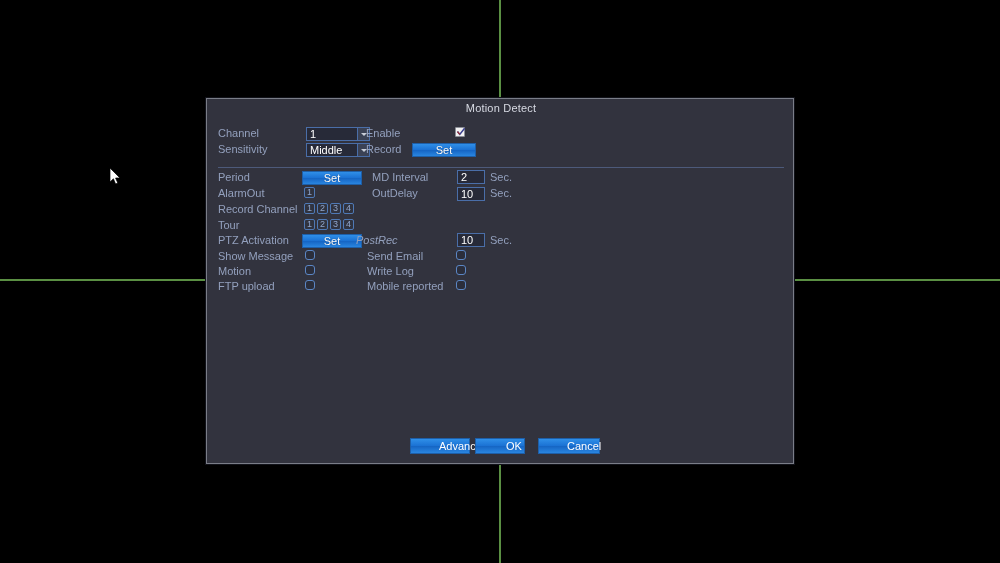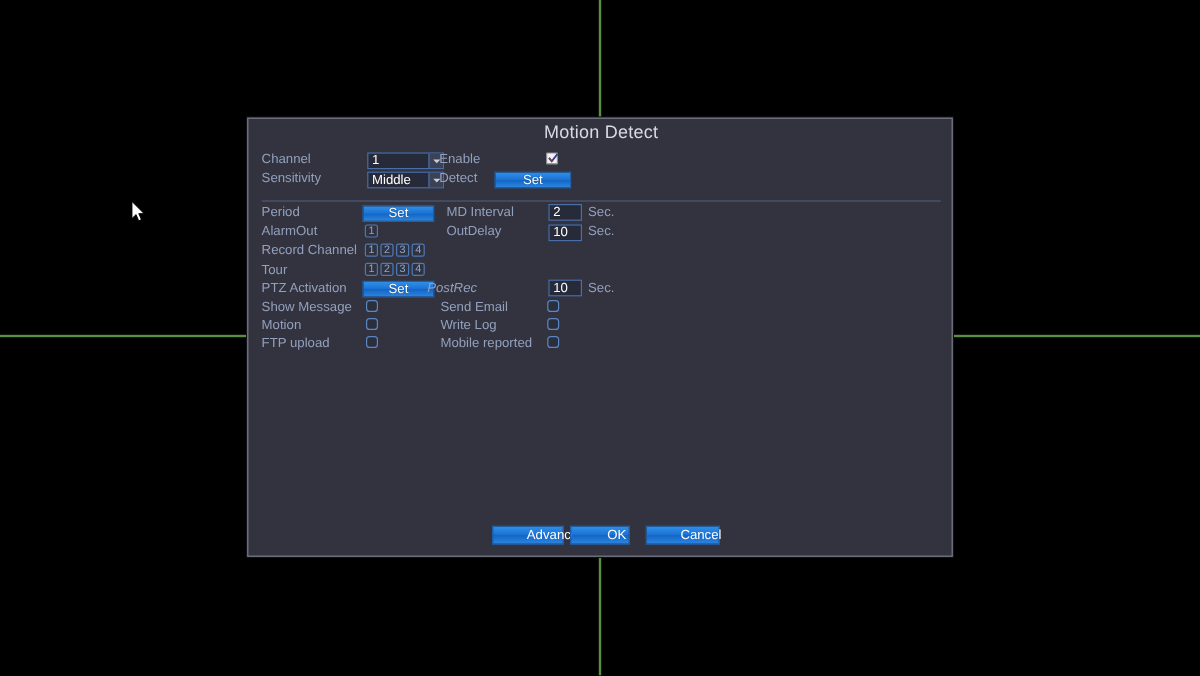--- a/index.html
+++ b/index.html
@@ -61,21 +61,21 @@
     border: 1px solid #7a7d88;
     box-sizing: border-box;
     box-shadow: 0 0 0 1px #111219;
   }
   #dialog-title {
     position: absolute;
     left: 0;
     top: 3px;
     width: 588px;
     text-align: center;
-    font-size: 15px;
+    font-size: 11px;
     color: #d7dae3;
     letter-spacing: 0.2px;
   }
   .lbl {
     position: absolute;
     font-size: 11px;
     color: #93a0bd;
     line-height: 15px;
     white-space: nowrap;
   }
@@ -254,21 +254,21 @@
 
   <div class="lbl" style="left:11px; top:43px;">Sensitivity</div>
 
   <div class="select-box" style="left:99px; top:44px; width:64px;">
     <span class="sel-value">Middle</span>
     <span class="sel-arrow">
         <span class="caret"></span>
       </span>
   </div>
 
-  <div class="lbl" style="left:159px; top:43px;">Detect</div>
+  <div class="lbl" style="left:159px; top:43px;">Record</div>
 
   <div class="btn-blue" style="left:205px; top:44px; width:64px;">Set</div>
 
   <div id="section-divider" style="left:11px; top:68px; width:566px;"></div>
 
   <div class="lbl" style="left:11px; top:71px;">Period</div>
   <div class="btn-blue" style="left:95px; top:72px; width:60px;">Set</div>
 
   <div class="lbl" style="left:165px; top:71px;">MD Interval</div>
   <div class="text-input" style="left:250px; top:71px; width:28px;">2</div>

